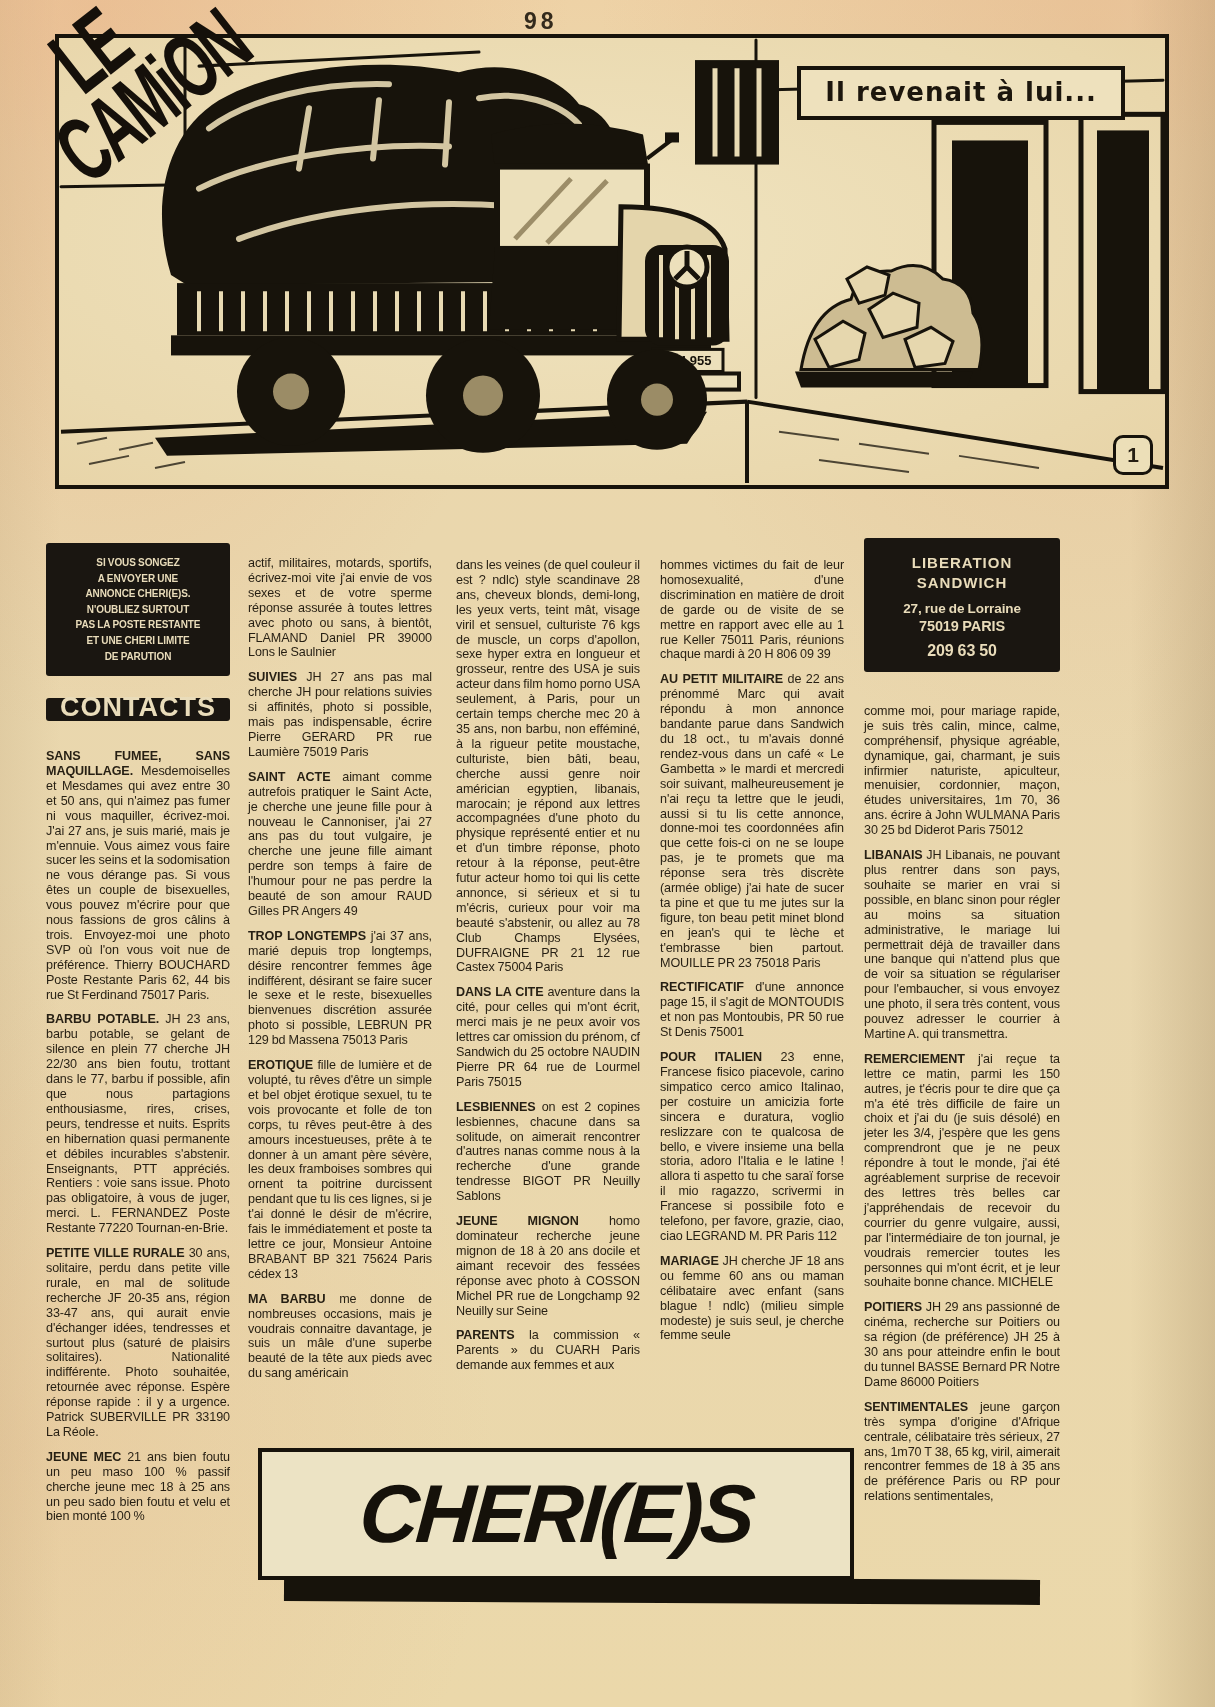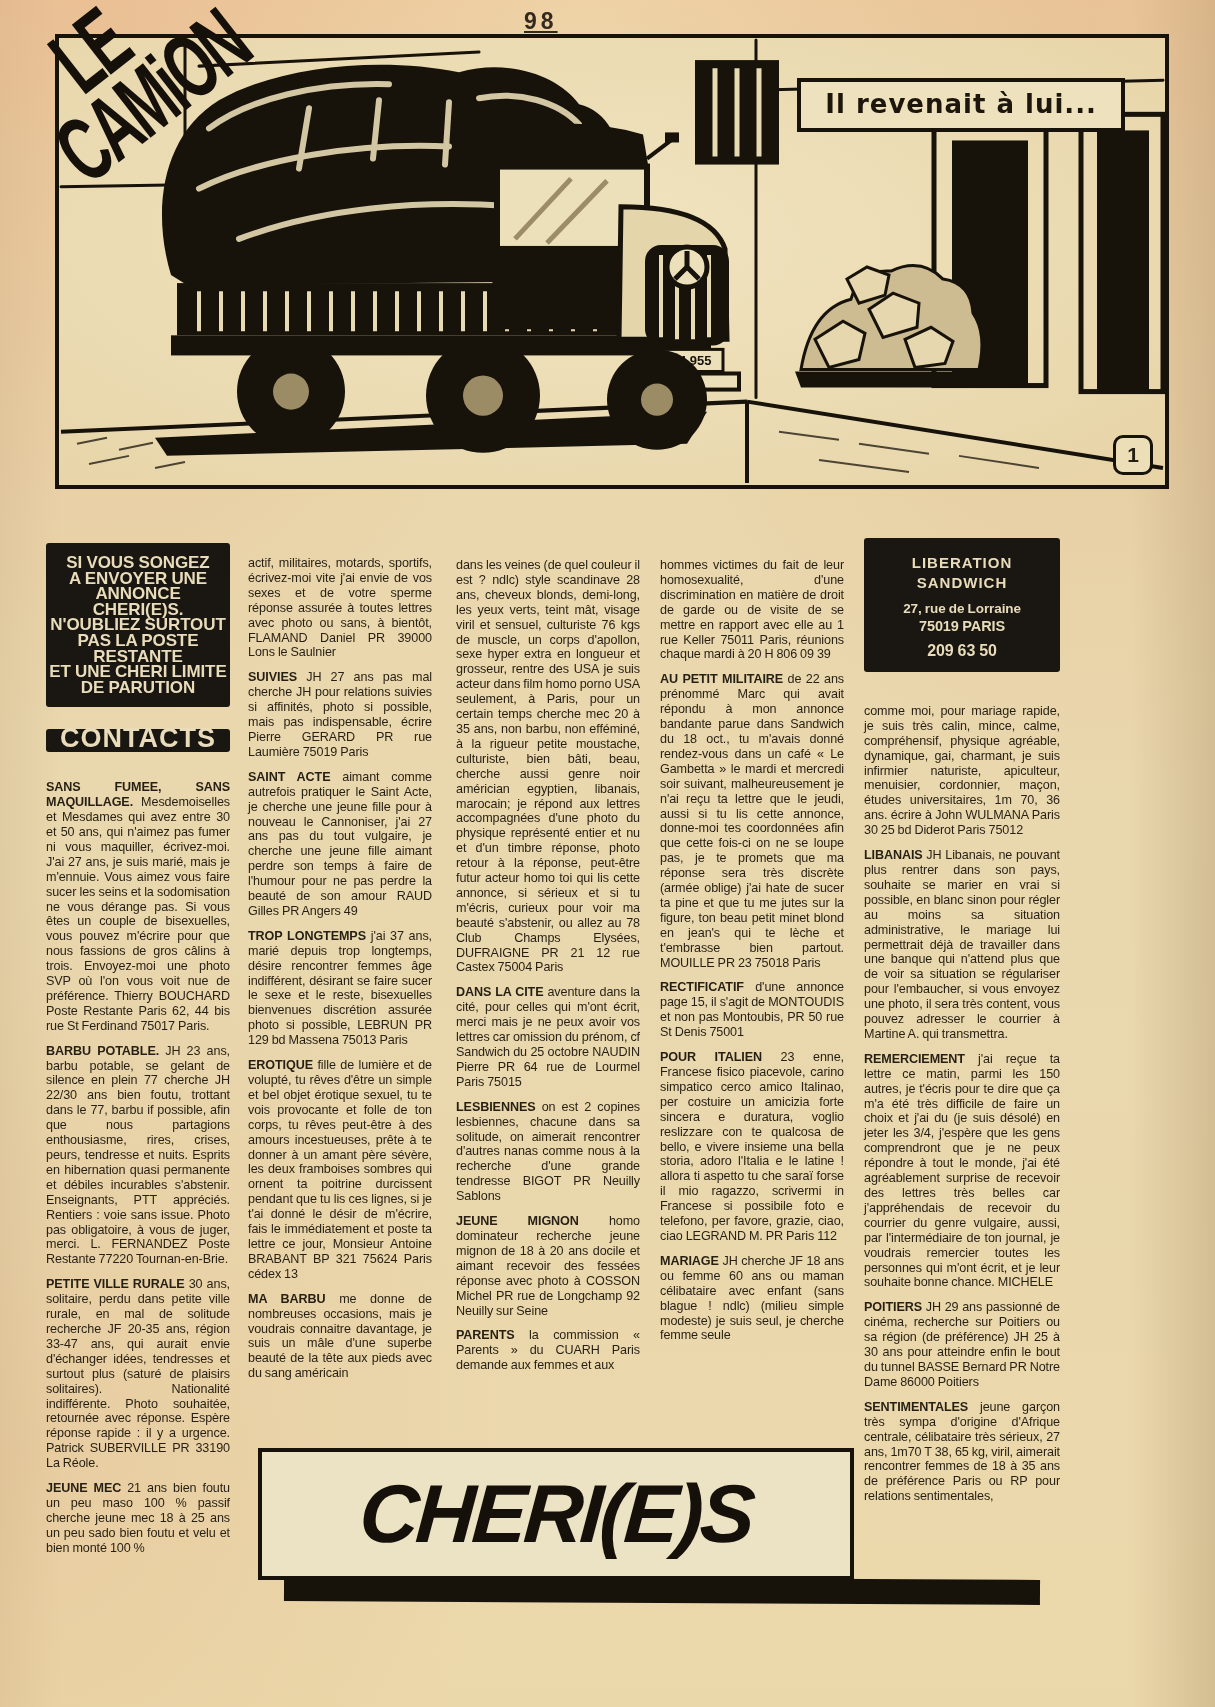--- a/index.html
+++ b/index.html
@@ -7,53 +7,53 @@
     position:relative;width:1215px;height:1707px;overflow:hidden;
     font-family:"Liberation Sans",sans-serif;color:#261f13;
     background:
       radial-gradient(ellipse at 8% 1%, rgba(228,160,118,0.38), transparent 30%),
       radial-gradient(ellipse at 90% 2%, rgba(220,158,116,0.30), transparent 32%),
       radial-gradient(ellipse at 2% 85%, rgba(222,164,122,0.22), transparent 28%),
       linear-gradient(90deg, rgba(140,104,62,0.10) 0%, transparent 5%, transparent 93%, rgba(120,88,48,0.20) 100%),
       linear-gradient(180deg,#eed2a6 0%,#ebd7ac 9%,#e9d7ae 55%,#ebd8aa 100%);
   }
   .page-number{position:absolute;left:524px;top:8px;font-size:23px;font-weight:700;
-    letter-spacing:4px;color:#332a1c;text-decoration:underline;}
+    letter-spacing:4px;color:#332a1c;}
   
   .panel{position:absolute;left:55px;top:34px;width:1106px;height:447px;
     border:4px solid #17130b;background:
       radial-gradient(ellipse at 45% 45%, #f0e4c0 0%, #ead9af 70%, #e7d3a6 100%);}
   .scene{position:absolute;left:0;top:0;width:100%;height:100%;}
   .camion-title{position:absolute;left:0px;top:75px;transform:rotate(-38deg);
     transform-origin:0 0;line-height:0.80;color:#15100a;font-weight:900;z-index:3;}
   .camion-title .t1,.camion-title .t2{transform:scaleX(0.62);transform-origin:left center;
     font-size:92px;letter-spacing:-5px;white-space:nowrap;}
   .camion-title .t1{margin-left:52px;}
-  .caption-box{position:absolute;right:40px;top:40px;border:4px solid #17130b;
+  .caption-box{position:absolute;right:40px;top:28px;border:4px solid #17130b;
     background:#eee1bd;padding:7px 24px 9px;z-index:3;}
   .caption-text{font-family:"DejaVu Sans",sans-serif;font-weight:700;font-size:26px;
     letter-spacing:1px;color:#1c160d;}
   .panel-num{position:absolute;right:12px;bottom:10px;width:34px;height:34px;
     border:3px solid #17130b;border-radius:10px;background:#ecdfb8;display:flex;
     align-items:center;justify-content:center;font-weight:700;font-size:21px;z-index:3;}
   
   .col{position:absolute;width:184px;font-size:12.6px;line-height:14.9px;
     letter-spacing:-0.1px;word-spacing:-0.4px;}
   .col1{left:46px;top:543px;}
   .col2{left:248px;top:556px;}
   .col3{left:456px;top:558px;}
   .col4{left:660px;top:558px;}
   .col5{left:864px;top:538px;width:196px;}
   .ad{margin:0 0 10px;text-align:justify;}
   .ad b{font-weight:700;}
   .ad b::after{content:" ";}
   .ad b:empty::after{content:none;}
   .blackbox{background:#1a1611;color:#e9dcba;text-align:center;font-weight:700;
     border-radius:3px;}
-  .notice{font-size:17px;line-height:15.6px;padding:12px 2px;margin-bottom:22px;}
+  .notice{font-size:10px;line-height:15.6px;padding:12px 2px;margin-bottom:22px;}
   .contacts{font-size:27px;letter-spacing:1px;padding:2px 0 6px;margin-bottom:28px;}
   .libbox{padding:15px 4px 13px;margin-bottom:32px;}
   .libbox .l1,.libbox .l2{font-size:15px;letter-spacing:1px;line-height:20px;}
   .libbox .l2{margin-bottom:7px;}
   .libbox .l3{font-size:13.5px;line-height:17px;}
   .libbox .l4{font-size:14.5px;line-height:18px;margin-bottom:9px;}
   .libbox .l5{font-size:16px;}
   
   .banner{position:absolute;left:258px;top:1448px;width:588px;height:124px;
     border:4px solid #17130b;background:#ece3c4;display:flex;align-items:center;

